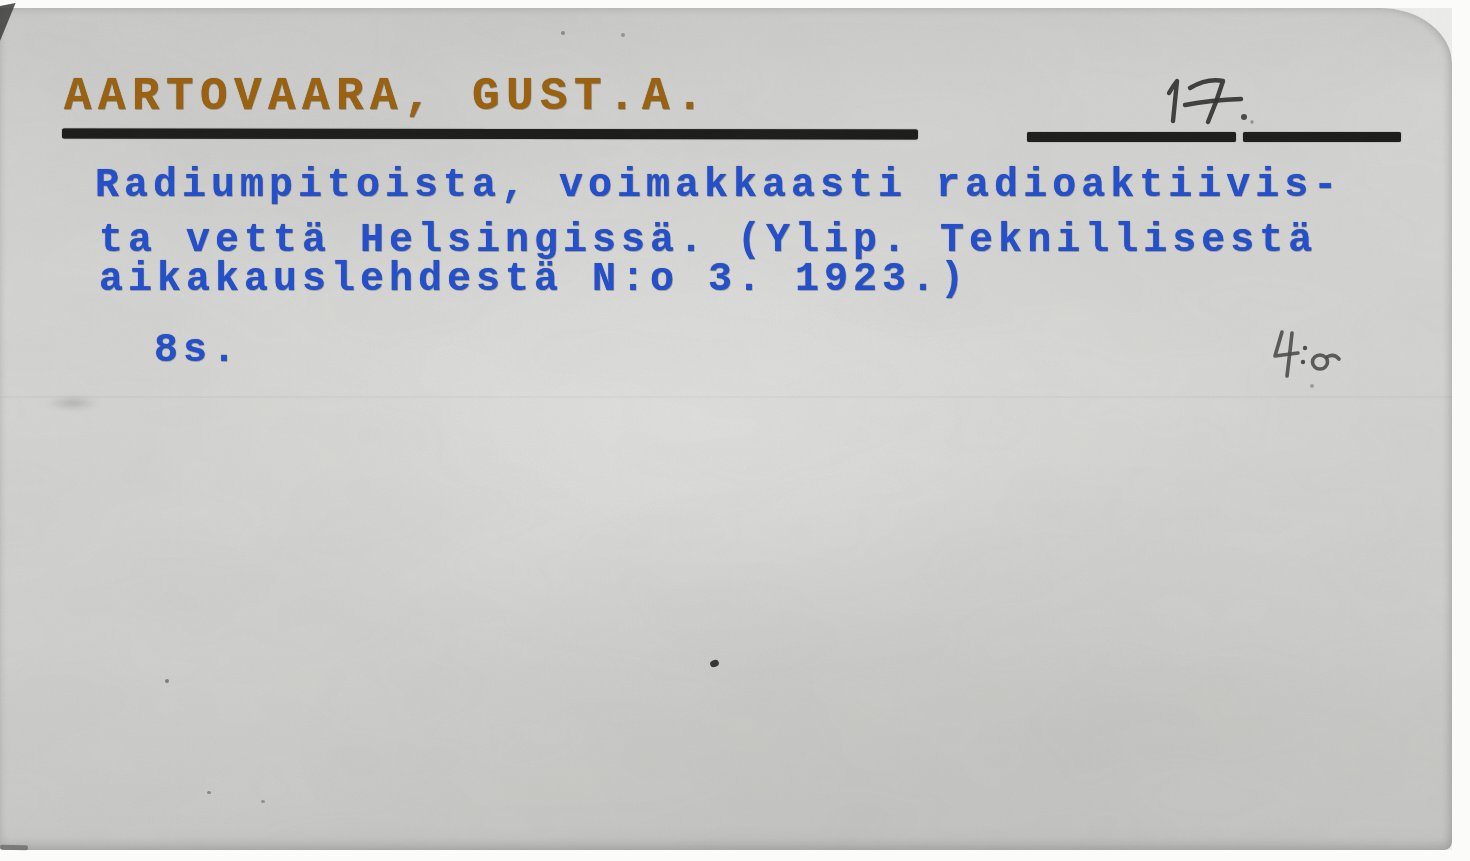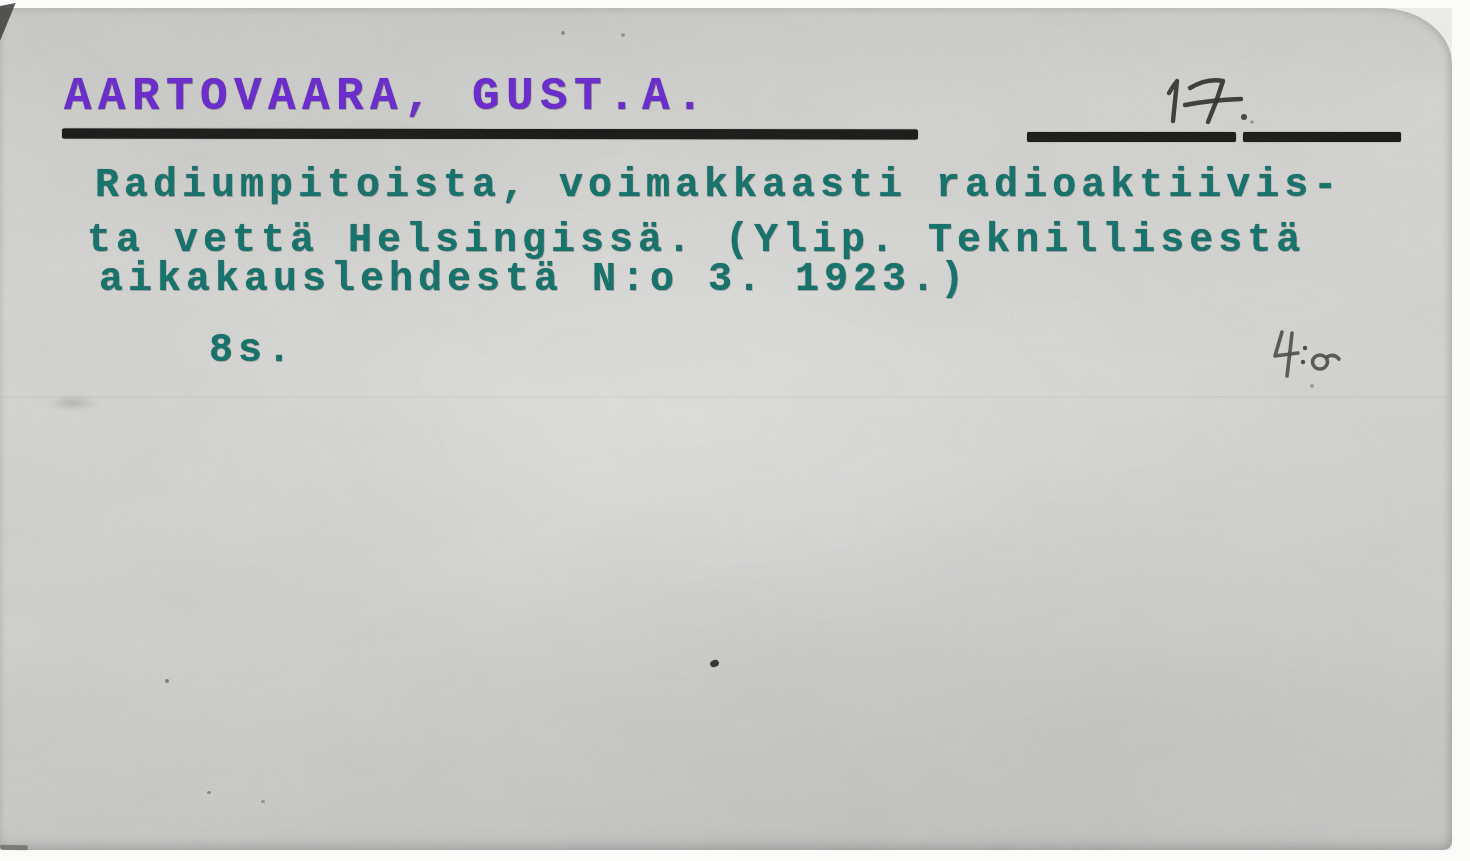--- a/index.html
+++ b/index.html
@@ -26,37 +26,37 @@
     border-radius: 0 72px 8px 4px / 0 56px 8px 4px;
     box-shadow:
       inset 0 4px 6px rgba(0,0,0,0.05),
       inset -5px 0 7px rgba(0,0,0,0.07),
       inset 0 -6px 8px rgba(0,0,0,0.10);
   }
 
   
   .typed {
     position: absolute;
-    color: #0f766e;
+    color: #1d4ed8;
     font-weight: 700;
     white-space: nowrap;
     text-shadow: 0 0 1px rgba(28,28,28,0.55), 0.6px 0.6px 0.4px rgba(28,28,28,0.25);
   }
   .heading {
     left: 64px; top: 72px;
     font-size: 46px; line-height: 50px;
     letter-spacing: 6.4px;
-    color: #6d28d9;
+    color: #a16207;
   }
   .bline { font-size: 40px; line-height: 55px; letter-spacing: 5px; }
   .l1 { left: 95px;  top: 158px; }
-  .l2 { left: 87px;  top: 213px; }
+  .l2 { left: 99px;  top: 213px; }
   .l3 { left: 99px;  top: 252px; }
   .l4 { left: 99px;  top: 323px; display: flex; align-items: baseline; }
-  .pages { margin-left: 110px; }
+  .pages { margin-left: 55px; }
 
   
   .rule {
     position: absolute;
     background: #171716;
     height: 10px;
     border-radius: 2px;
     box-shadow: 0 0 1px rgba(20,20,20,0.8);
   }
   .rule-left    { left: 62px;   top: 129px; width: 856px; transform: rotate(0.06deg); }

